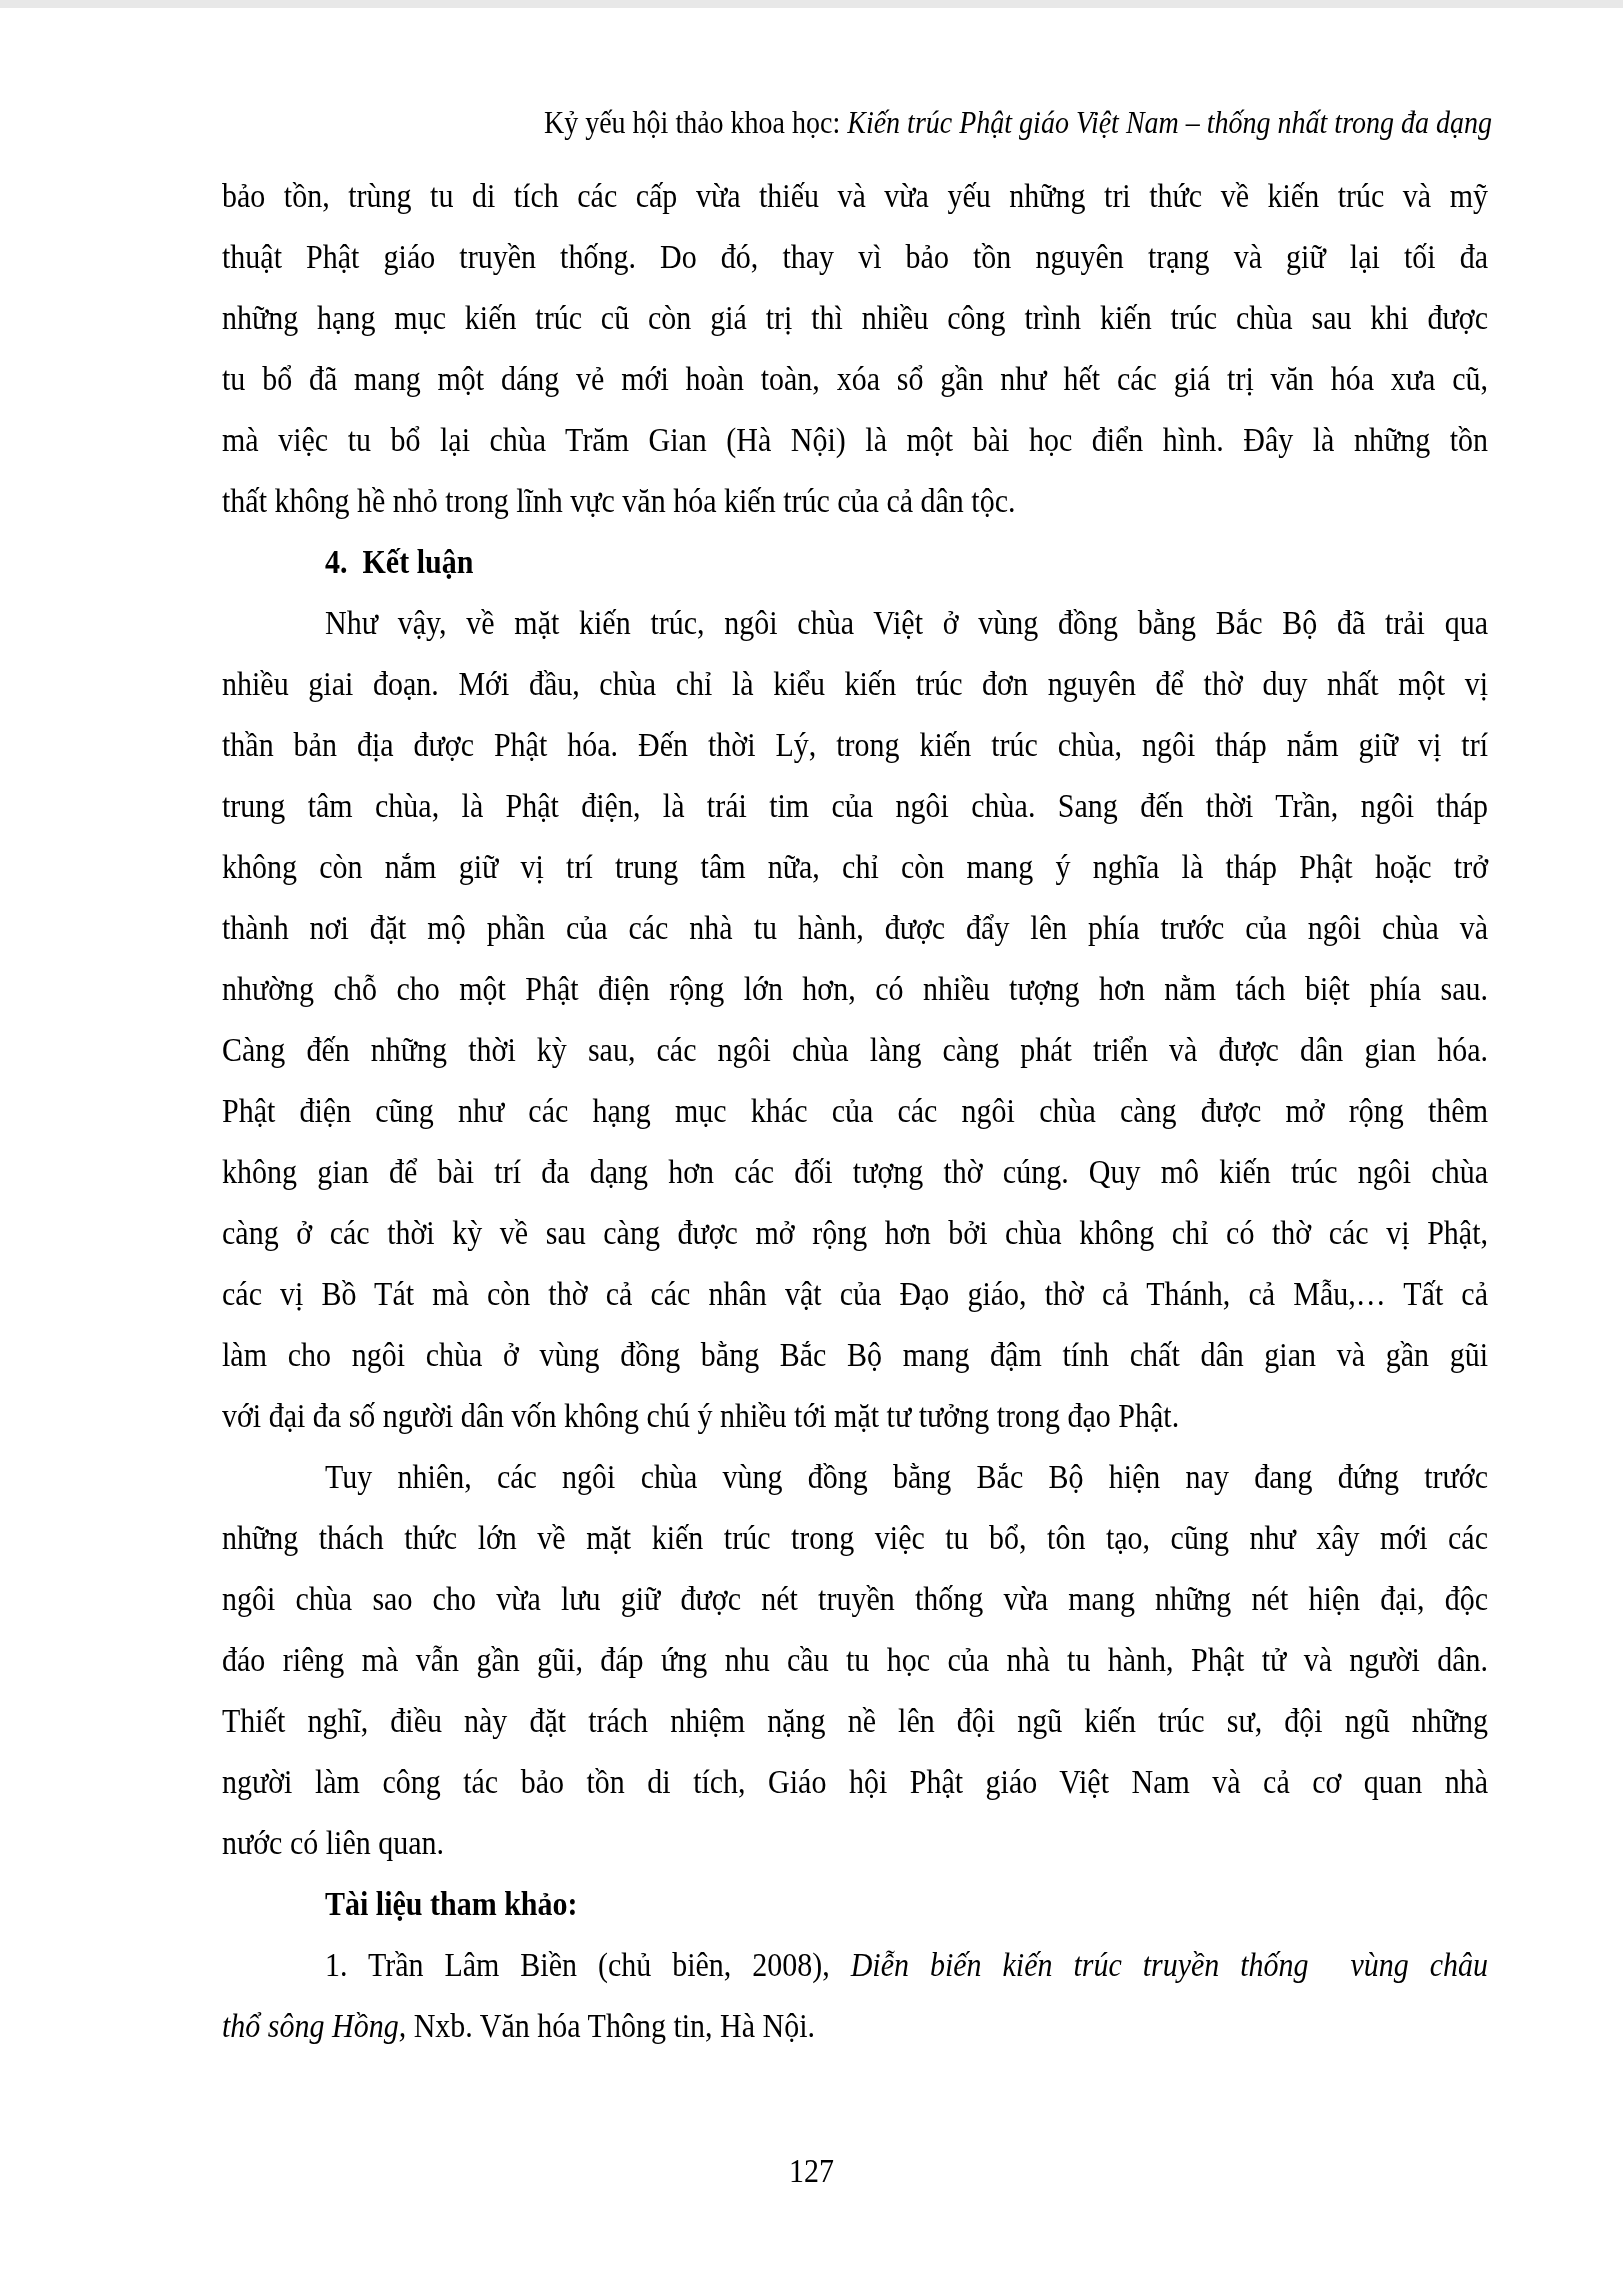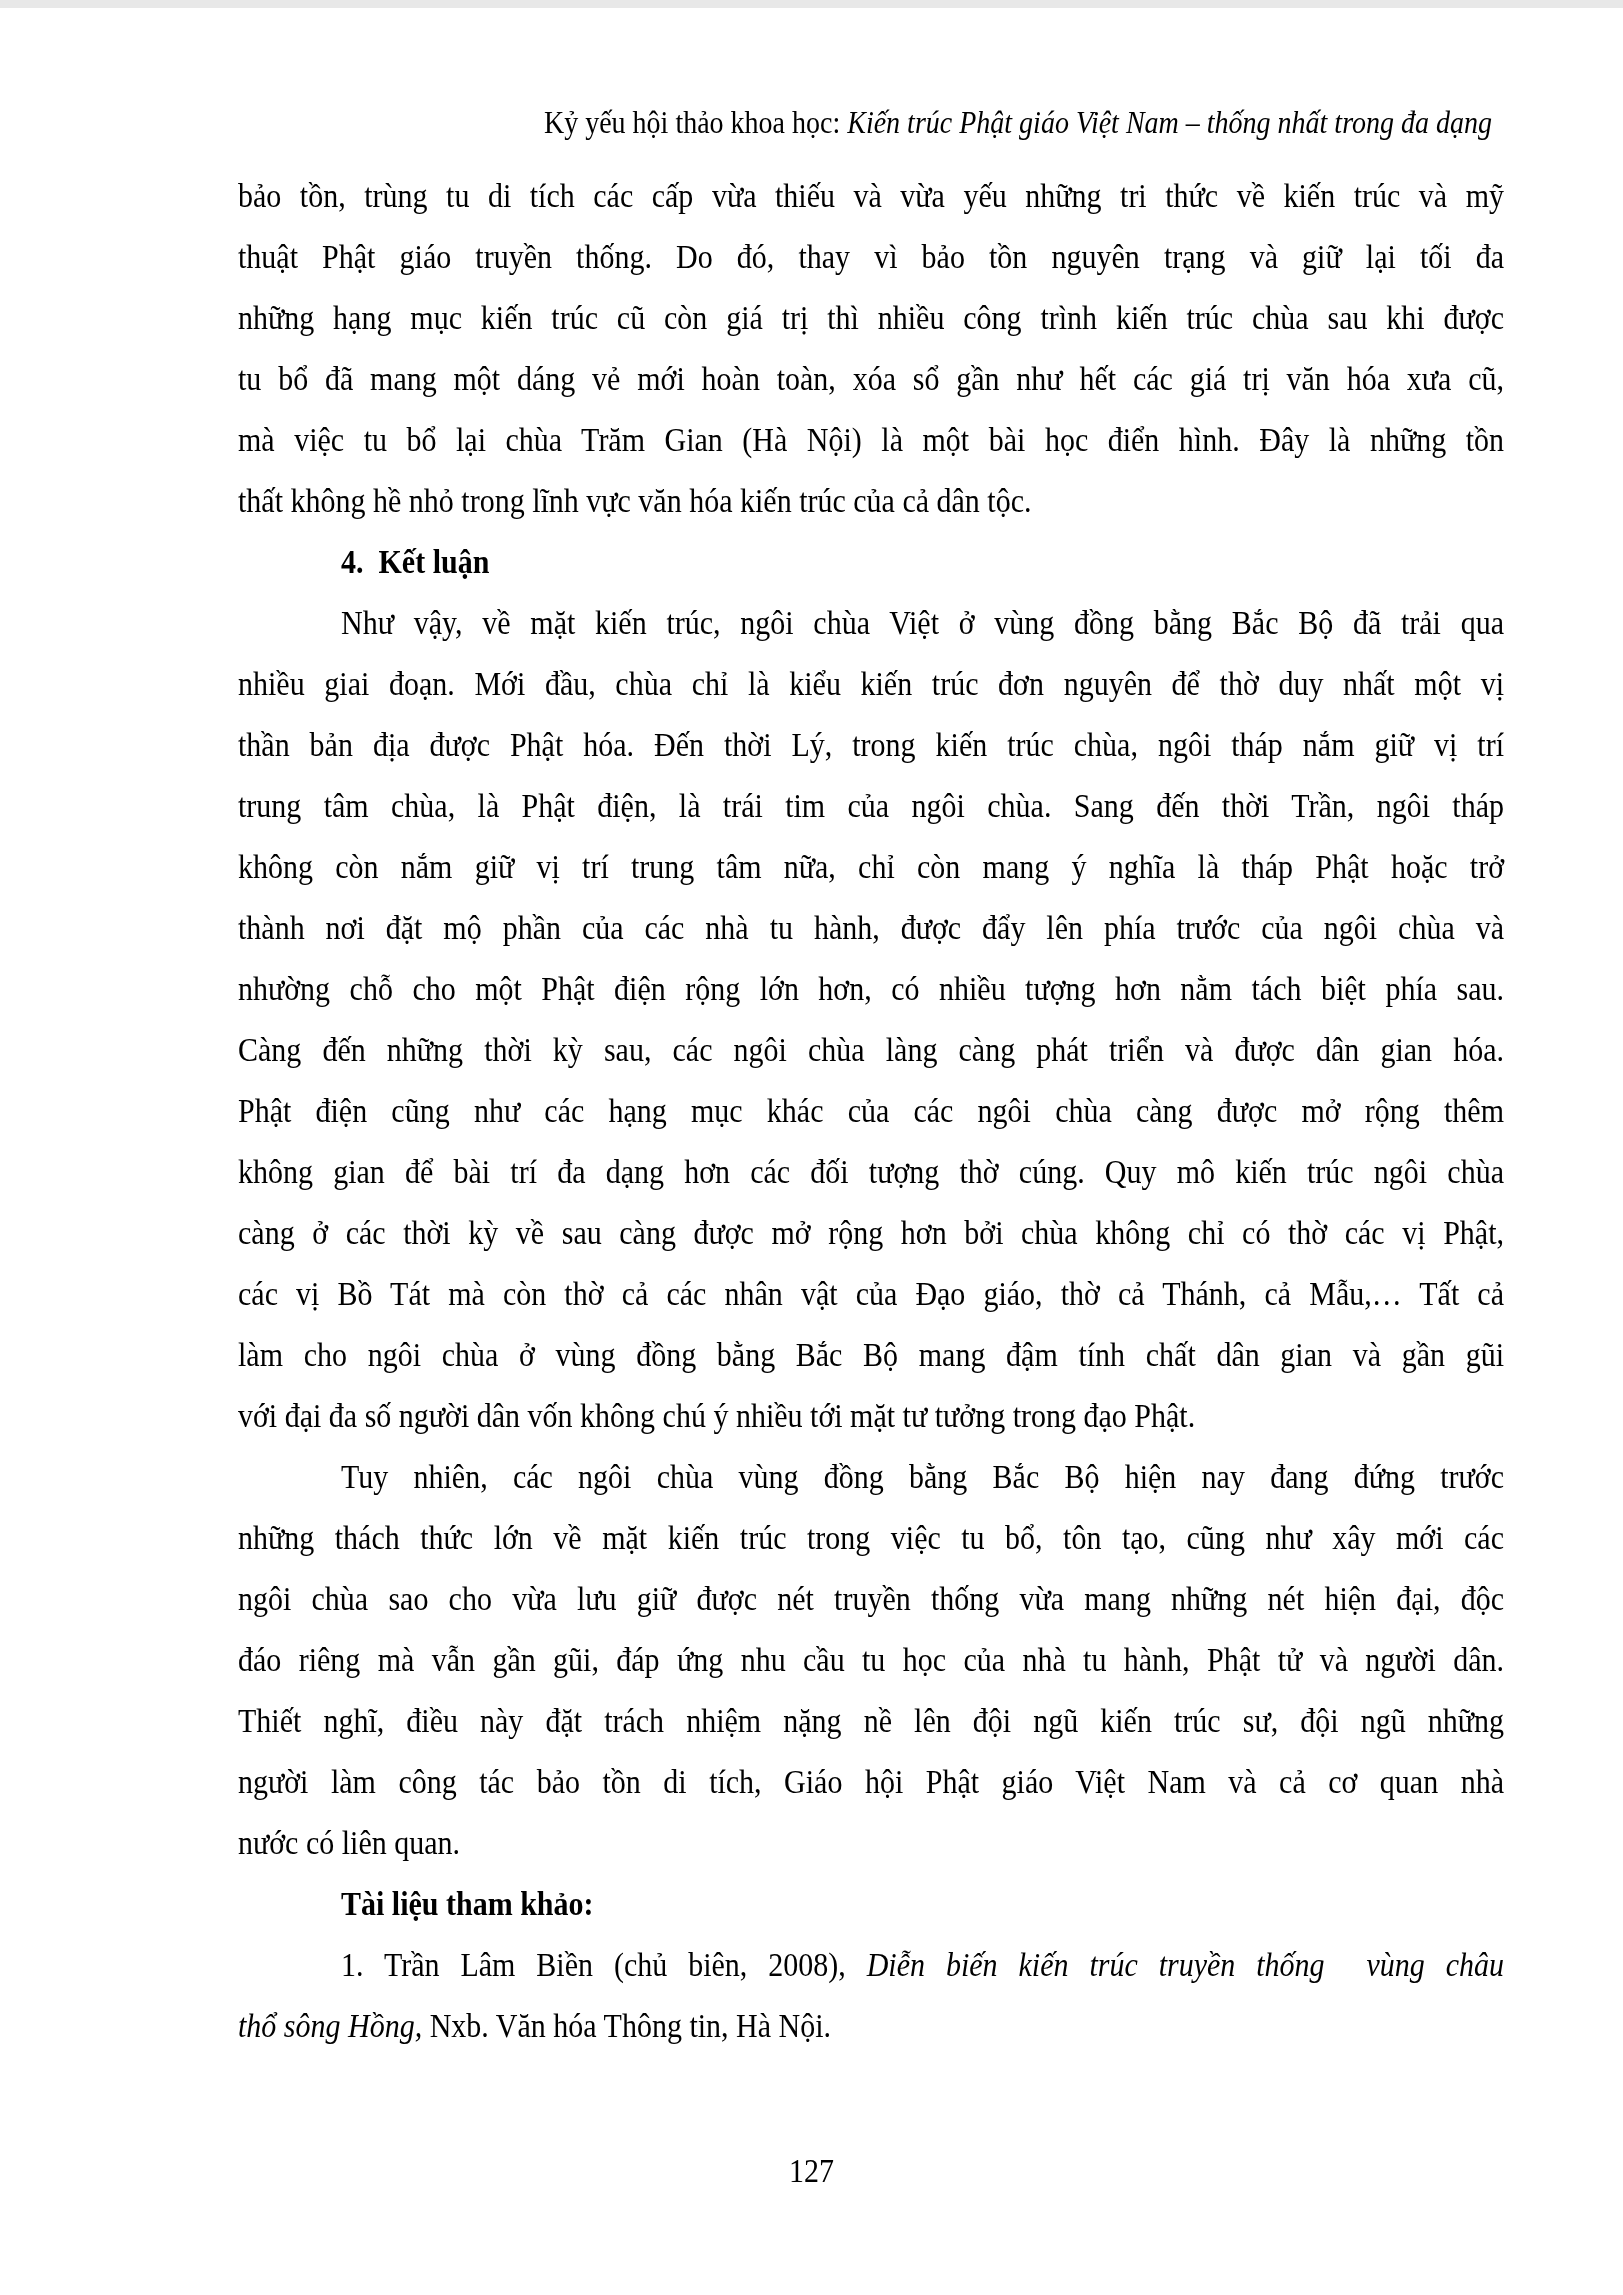--- a/index.html
+++ b/index.html
@@ -27,21 +27,21 @@
     font-size: 28px;
     line-height: 34px;
     transform: scaleY(1.12);
     transform-origin: 50% 50%;
     white-space: nowrap;
   }
   .running-header .it { font-style: italic; }
   .body-text {
     position: absolute;
     top: 157px;
-    left: 238px;
+    left: 222px;
     width: 1266px;
   }
   .line {
     height: 61px;
     line-height: 61px;
     font-size: 30px;
     text-align: left;
     transform: scaleY(1.14);
     transform-origin: 0 50%;
     white-space: pre-wrap;

